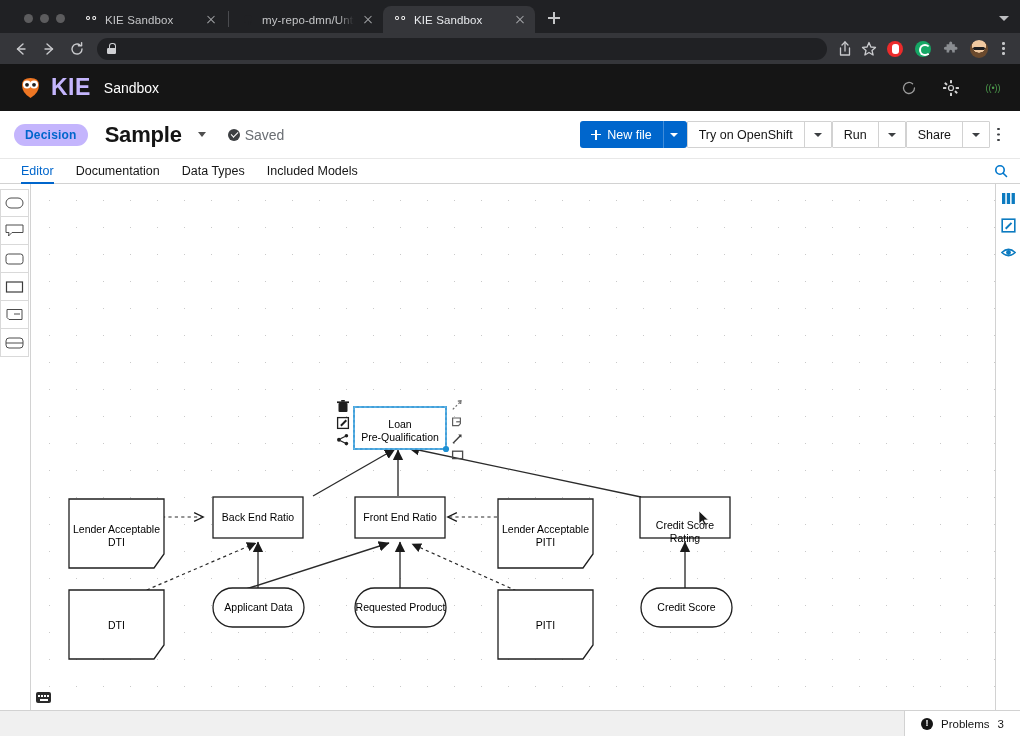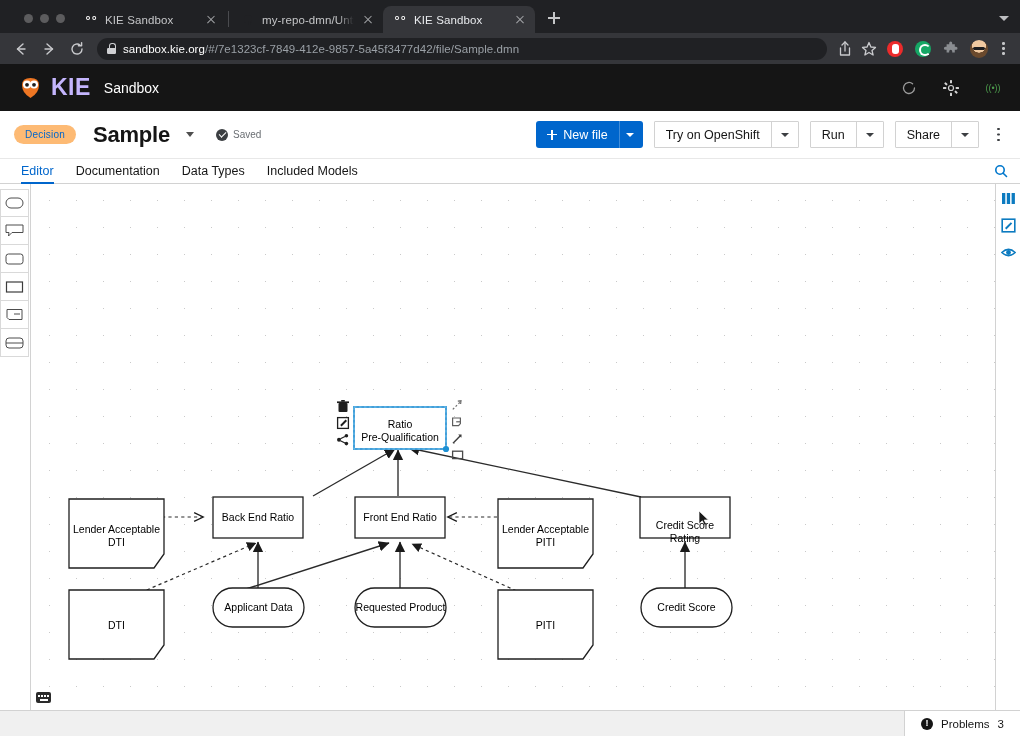--- a/index.html
+++ b/index.html
@@ -154,46 +154,46 @@
   .kie-sub { font-size: 14px; color: #ffffff; margin-left: 5px; font-weight: 400; }
   .kie-header-right { margin-left: auto; display: flex; align-items: center; gap: 24px; }
   .hdr-icon { width: 18px; height: 18px; position: relative; color: #b9b9b9; }
 
   
   .file-toolbar {
     height: 48px; background: #fff; display: flex; align-items: center;
     padding: 0 14px; border-bottom: 1px solid #e8e8e8;
   }
   .badge-decision {
-    background: #fdba74; color: #06c; font-size: 10px; font-weight: normal;
+    background: #c4b5fd; color: #06c; font-size: 12px; font-weight: bold;
     padding: 4px 11px; border-radius: 30px; letter-spacing: .2px;
   }
   .file-name {
     font-size: 22px; font-weight: bold; color: #151515; margin-left: 17px;
     letter-spacing: -.2px;
   }
   .caret-dark {
     width: 0; height: 0; margin-left: 16px;
     border-left: 4.5px solid transparent; border-right: 4.5px solid transparent;
     border-top: 5px solid #4f4f4f;
   }
   .saved {
     display: flex; align-items: center; gap: 5px; margin-left: 22px;
-    font-size: 10px; color: #6a6e73;
+    font-size: 14px; color: #6a6e73;
   }
   .saved-check {
     width: 12px; height: 12px; border-radius: 50%; background: #3c3f42;
     position: relative;
   }
   .saved-check::after {
     content: ""; position: absolute; left: 3px; top: 3.4px;
     width: 5.5px; height: 2.6px; border-left: 1.5px solid #fff;
     border-bottom: 1.5px solid #fff; transform: rotate(-45deg);
   }
-  .toolbar-right { margin-left: auto; display: flex; align-items: center; gap: 11px; }
+  .toolbar-right { margin-left: auto; display: flex; align-items: center; }
   .btn-primary {
     background: #0066cc; color: #fff; font-size: 12.5px;
     height: 27px; display: flex; align-items: center; border-radius: 3px;
     overflow: hidden;
   }
   .btn-primary .lbl { padding: 0 11px 0 11px; display: flex; align-items: center; gap: 6px; }
   .plus-ico { width: 10px; height: 10px; position: relative; }
   .plus-ico::before, .plus-ico::after { content: ""; position: absolute; background: #fff; }
   .plus-ico::before { left: 0; top: 4.3px; width: 10px; height: 1.7px; }
   .plus-ico::after { left: 4.2px; top: 0; width: 1.7px; height: 10px; }
@@ -369,21 +369,20 @@
     </div>
     <div class="nav-btn">
       <svg width="16" height="16" viewBox="0 0 16 16">
           <path d="M13 8 A5 5 0 1 1 11.2 4.2" fill="none" stroke="#c9cacd" stroke-width="1.4" stroke-linecap="round"></path>
           <path d="M12.6 1.6 L12.6 4.7 L9.4 4.7" fill="none" stroke="#c9cacd" stroke-width="1.4" stroke-linecap="round" stroke-linejoin="round"></path>
         </svg>
     </div>
 
     <div class="omnibox">
       <span class="lock-icon"></span>
-      <span class="url"><span class="host">sandbox.kie.org</span><span class="path">/#/7e1323cf-7849-412e-9857-5a45f3477d42/file/Sample.dmn</span></span>
     </div>
 
     <div class="omni-icon">
       <svg width="22" height="22" viewBox="0 0 22 22">
           <path d="M11 4 L11 13" stroke="#c9cacd" stroke-width="1.3" stroke-linecap="round"></path>
           <path d="M8 7 L11 4 L14 7" fill="none" stroke="#c9cacd" stroke-width="1.3" stroke-linecap="round" stroke-linejoin="round"></path>
           <path d="M6.5 10 L6.5 17 L15.5 17 L15.5 10" fill="none" stroke="#c9cacd" stroke-width="1.3" stroke-linecap="round" stroke-linejoin="round"></path>
         </svg>
     </div>
     <div class="omni-icon">
@@ -648,21 +647,21 @@
           <rect x="0.6" y="1.2" width="10" height="7.4" fill="none" stroke="#4a4a4a" stroke-width="1.3"></rect>
         </g>
       </g>
 
       <g class="cursor-arrow" transform="translate(668,327)">
         <path d="M0,0 L0,12.8 L3.3,9.8 L5.4,14.2 L7.3,13.3 L5.2,9 L9.4,9 Z" fill="#1a1a1a" stroke="#ffffff" stroke-width=".7"></path>
       </g>
     </svg>
 
     <div class="node-label" style="left:323px; top:234px; width:92px;">
-      <span>Ratio</span><br><span>Pre-Qualification</span>
+      <span>Loan</span><br><span>Pre-Qualification</span>
     </div>
     <div class="node-label" style="left:38px; top:339px; width:95px;">
       <span>Lender Acceptable</span><br><span>DTI</span>
     </div>
     <div class="node-label" style="left:182px; top:327px; width:90px;">Back End Ratio</div>
     <div class="node-label" style="left:324px; top:327px; width:90px;">Front End Ratio</div>
     <div class="node-label" style="left:467px; top:339px; width:95px;">
       <span>Lender Acceptable</span><br><span>PITI</span>
     </div>
     <div class="node-label" style="left:609px; top:327px; width:90px;margin-top:8px;">Credit Score Rating</div>

